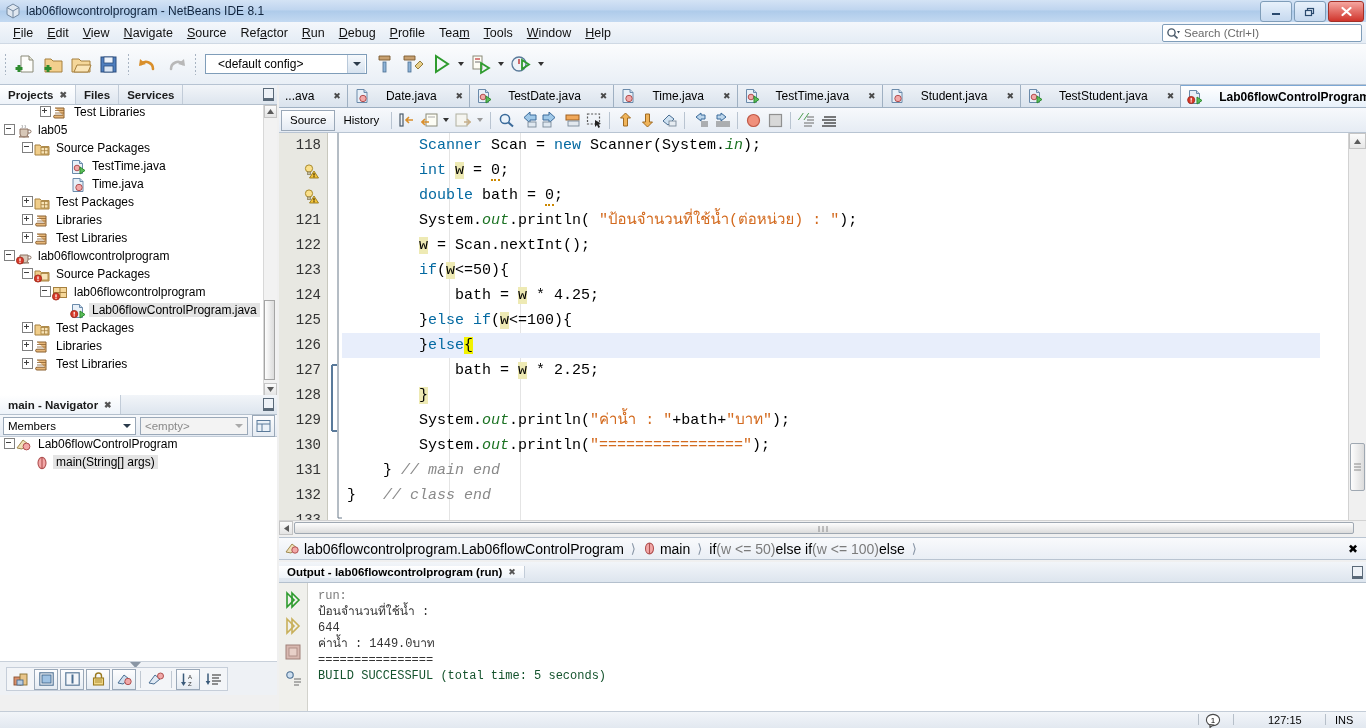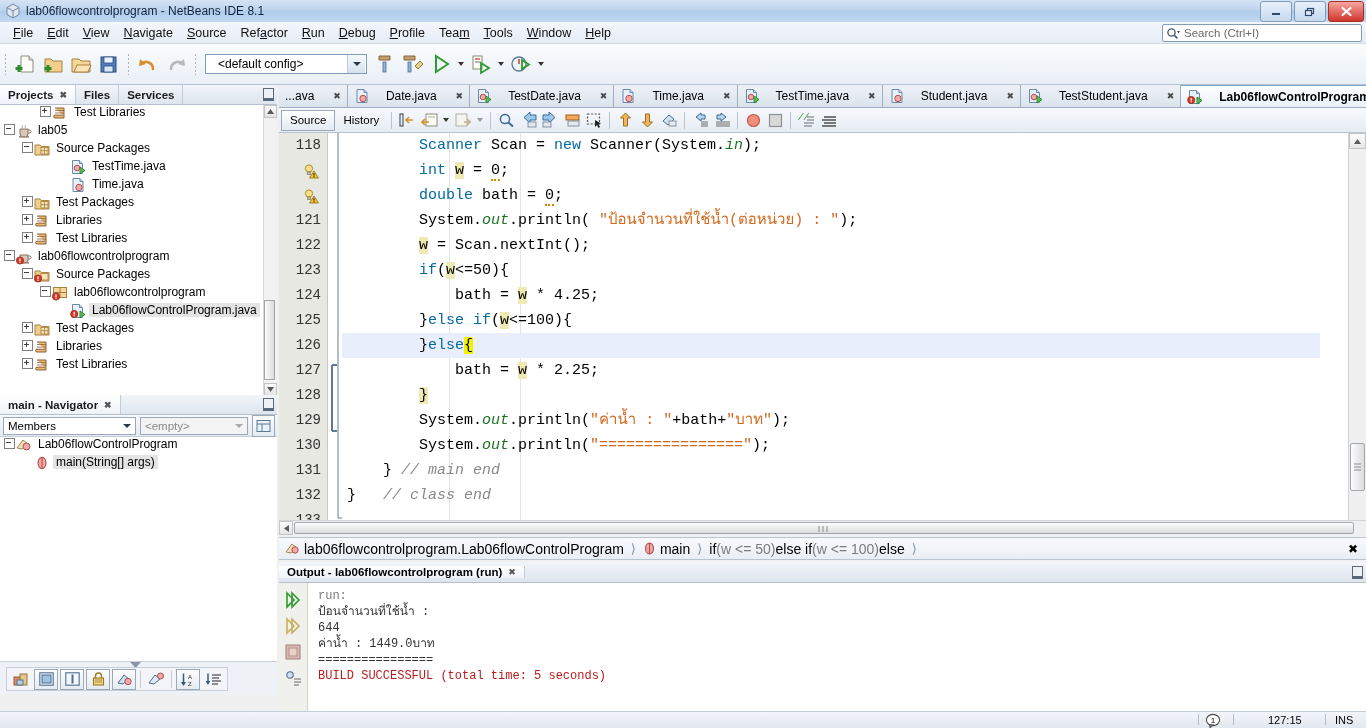--- a/index.html
+++ b/index.html
@@ -168,21 +168,21 @@
   .outhead{height:20px;display:flex;align-items:center;
     background:linear-gradient(to bottom,#f2f5f9,#dde5ee);border-bottom:1px solid #b4c0cd;}
   .outtab{display:flex;align-items:center;padding:0 8px;font-size:11.5px;font-weight:bold;
     background:linear-gradient(to bottom,#ffffff,#eef3f9);border-right:1px solid #c2ccd8;}
   .outtab .x{margin-left:6px;font-size:9px;font-weight:normal;color:#555;}
   .outbody{position:relative;height:130px;background:#fff;display:flex;}
   .outside{width:28px;background:#f0f0ec;border-right:1px solid #d2d2cc;padding-top:4px;}
   .osbtn{height:26px;display:flex;align-items:center;justify-content:center;}
   .outtext{flex:1;padding:5px 0 0 10px;font-family:"Liberation Mono","DejaVu Sans Mono",monospace;
     font-size:12px;line-height:16px;color:#333;}
-  .g{color:#b91c1c;}
+  .g{color:#14532d;}
 
   
   .statusbar{position:absolute;left:0;bottom:0;width:1366px;height:16px;
     background:linear-gradient(to bottom,#f2f5f9,#e2e8f0);border-top:1px solid #c3ccd7;
     display:flex;align-items:center;font-size:11px;}
   .sb-notif{position:absolute;left:1205px;display:flex;align-items:center;}
   .sb-pos{position:absolute;left:1268px;}
   .sb-ins{position:absolute;left:1335px;}
   .sbsep{position:absolute;width:1px;height:11px;background:#b6bfc9;}
   svg{display:block;}

